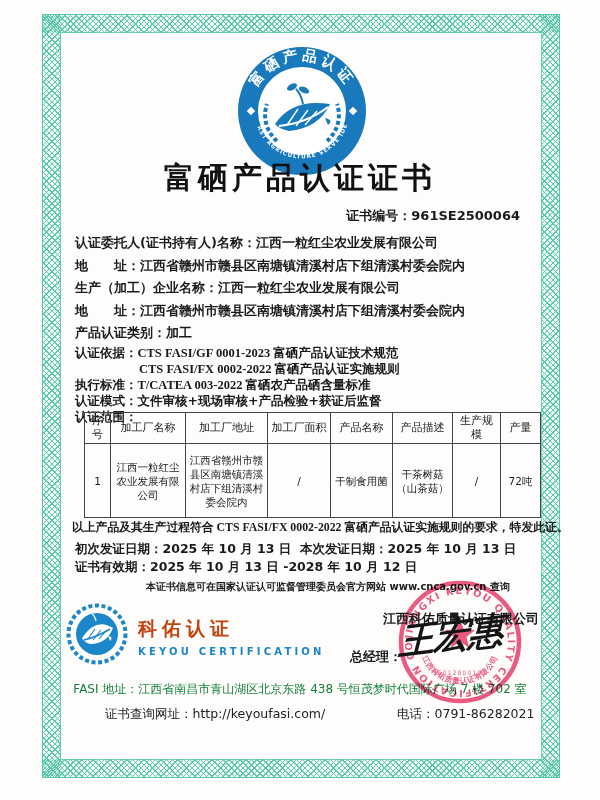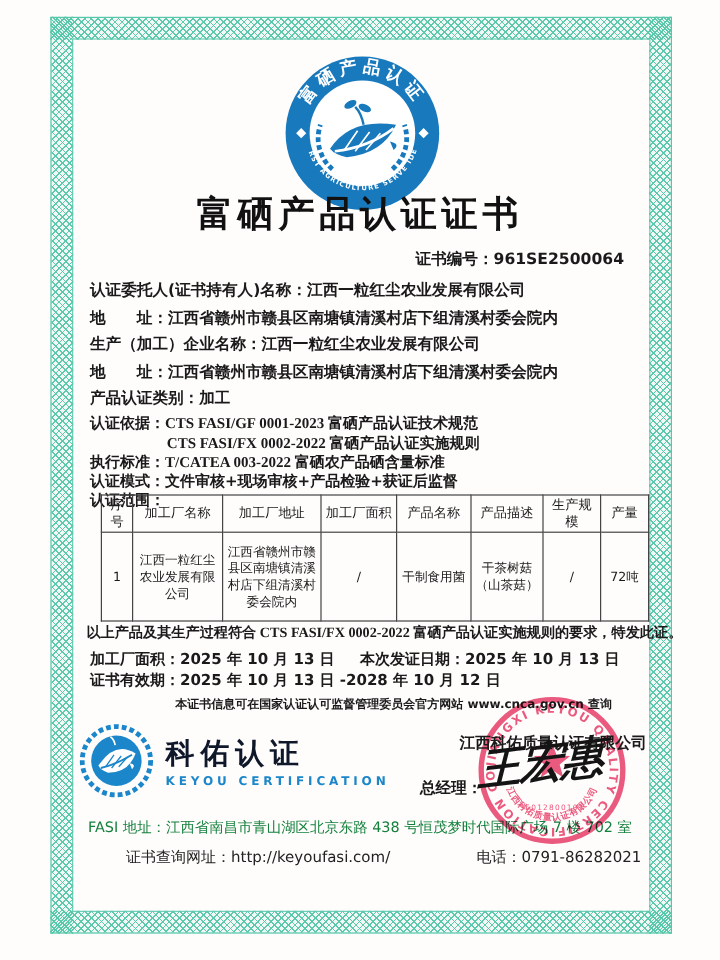--- a/index.html
+++ b/index.html
@@ -64,21 +64,21 @@
   .statement { position:absolute; left:72px; top:520px; width:460px; font-size:11.8px; font-weight:bold; white-space:nowrap; }
   .statement .serif { font-family:"Liberation Serif", serif;text-align:right; }
   .dates-row { position:absolute; left:75px; top:541px; width:458px; font-size:12.5px; font-weight:bold; }
   .dates-row .second { position:absolute; left:225px; top:0; }
   .validity { position:absolute; left:75px; top:559px; font-size:12.5px; font-weight:bold; }
   .query-note { position:absolute; left:0; top:580px; width:100%; text-align:center; font-size:10px; font-weight:bold;margin-left:28px; }
 
   
   .logo-wrap { position:absolute; left:66px; top:603px; display:flex; align-items:center; }
   .logo-text { margin-left:10px; }
-  .logo-cn { font-size:24px; font-weight:bold; color:#0f172a; letter-spacing:5px; line-height:32px; }
+  .logo-cn { font-size:19px; font-weight:bold; color:#c2410c; letter-spacing:5px; line-height:32px; }
   .logo-en { font-size:10px; font-weight:bold; color:#1b86c9; letter-spacing:3.2px; margin-top:2px; }
 
   .issuer-company { position:absolute; left:383px; top:610px; font-size:13px; font-weight:bold; z-index:3; }
   .signer { position:absolute; left:350px; top:648px; font-size:13px; font-weight:bold; z-index:3; }
   .signature {
     position:absolute; left:398px; top:612px; z-index:4;
     font-family:"DejaVu Serif", serif; font-style:italic; font-weight:bold;
     font-size:36px; color:#141414; letter-spacing:-1px;
     transform:rotate(-7deg) skewX(-8deg);
   }
@@ -178,21 +178,21 @@
     <td>干制食用菌</td>
     <td>干茶树菇（山茶菇）</td>
     <td>/</td>
     <td>72吨</td>
   </tr>
 </tbody>
   </table>
 
 <div class="statement"><span class="serif">以上产品及其生产过程符合 CTS FASI/FX 0002-2022 富硒产品认证实施规则的要求，特发此证。</span></div>
 <div class="dates-row">
-  <span><span>加工厂面积：</span><span>2025 年 10 月 13 日</span></span>
+  <span><span>初次发证日期：</span><span>2025 年 10 月 13 日</span></span>
   <span class="second"><span>本次发证日期：</span><span>2025 年 10 月 13 日</span></span>
 </div>
 <div class="validity"><span>证书有效期：</span><span>2025 年 10 月 13 日 -2028 年 10 月 12 日</span></div>
 <div class="query-note">本证书信息可在国家认证认可监督管理委员会官方网站 www.cnca.gov.cn 查询</div>
 
 <div class="logo-wrap">
   <svg width="62" height="62" viewBox="0 0 62 62">
     <circle cx="31" cy="31" r="28.5" fill="none" stroke="#1b86c9" stroke-width="4" stroke-dasharray="4 2.6"></circle>
     <circle cx="31" cy="31" r="21" fill="#1b86c9"></circle>
     <path d="M 16,35 Q 30,14 47,25 Q 41,41 24,41 Q 18,39 16,35 Z" fill="#ffffff"></path>

